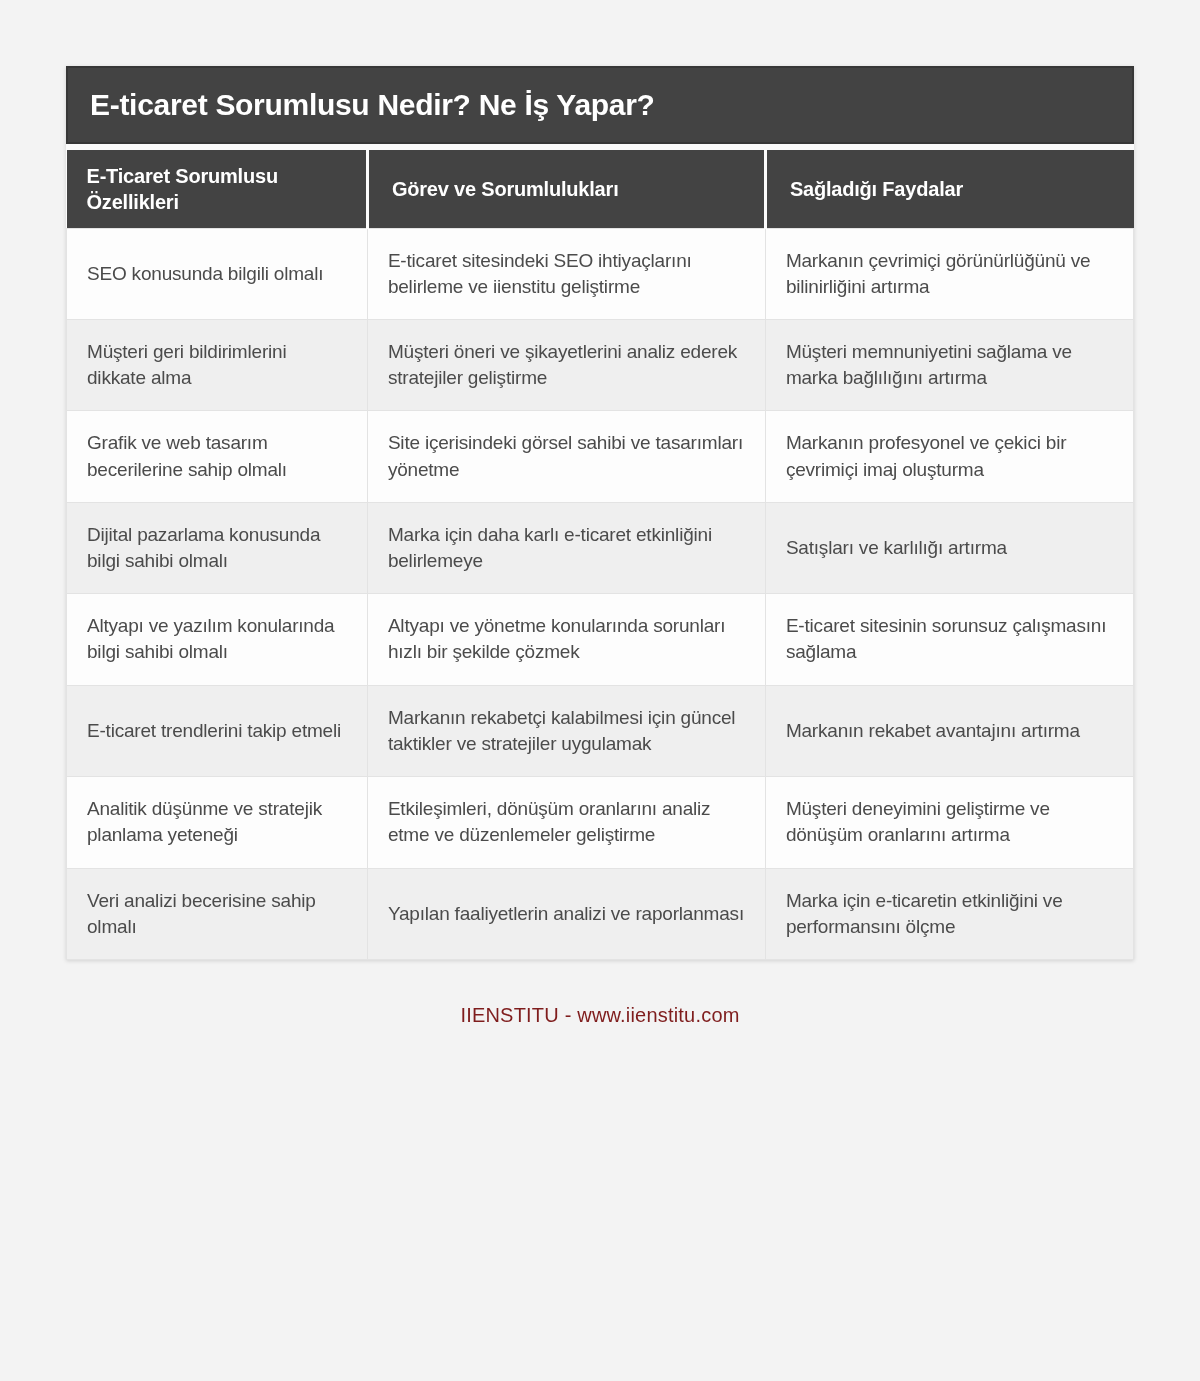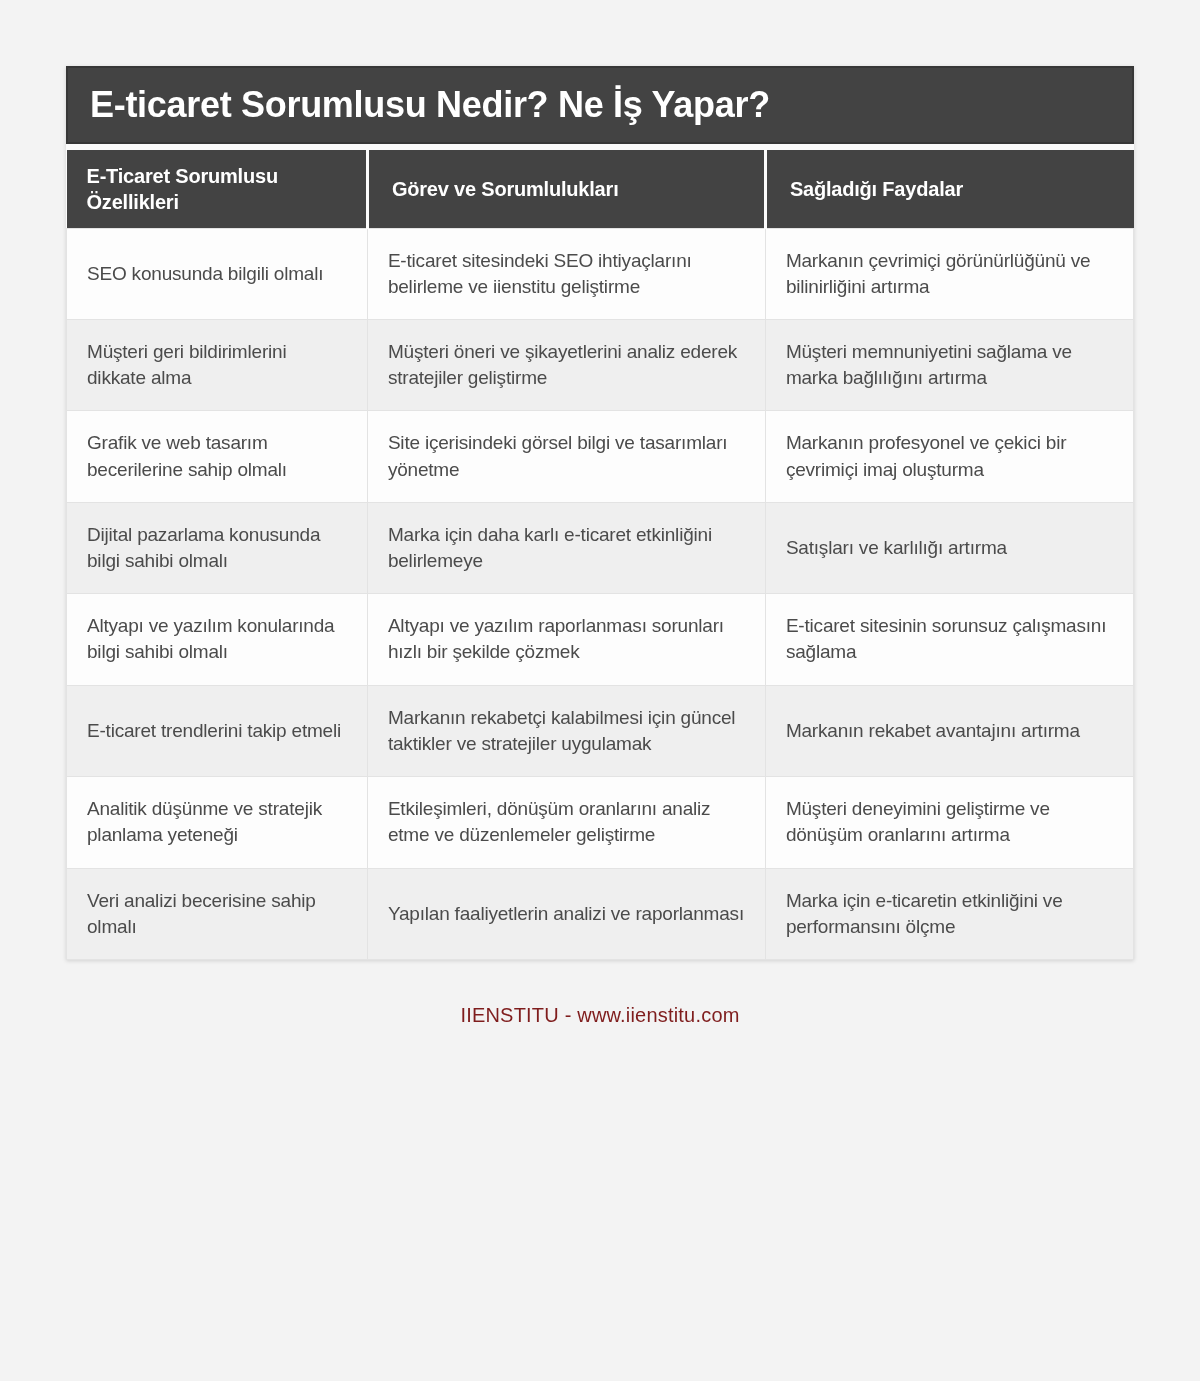--- a/index.html
+++ b/index.html
@@ -22,21 +22,21 @@
     border: 2px solid #373737;
     height: 78px;
     display: flex;
     align-items: center;
     padding: 0 22px;
     margin-bottom: 6px;
   }
   .title-bar h1 {
     margin: 0;
     color: #ffffff;
-    font-size: 36px;
+    font-size: 30px;
     font-weight: bold;
     letter-spacing: -0.3px;
   }
   table.info-table {
     width: 100%;
     border-collapse: collapse;
     table-layout: fixed;
   }
   col.c1 { width: 28.2%; }
   col.c2 { width: 37.3%; }
@@ -104,31 +104,31 @@
         <td>E-ticaret sitesindeki SEO ihtiyaçlarını belirleme ve iienstitu geliştirme</td>
         <td>Markanın çevrimiçi görünürlüğünü ve bilinirliğini artırma</td>
       </tr>
       <tr>
         <td>Müşteri geri bildirimlerini dikkate alma</td>
         <td>Müşteri öneri ve şikayetlerini analiz ederek stratejiler geliştirme</td>
         <td>Müşteri memnuniyetini sağlama ve marka bağlılığını artırma</td>
       </tr>
       <tr>
         <td>Grafik ve web tasarım becerilerine sahip olmalı</td>
-        <td>Site içerisindeki görsel bilgi ve tasarımları yönetme</td>
+        <td>Site içerisindeki görsel sahibi ve tasarımları yönetme</td>
         <td>Markanın profesyonel ve çekici bir çevrimiçi imaj oluşturma</td>
       </tr>
       <tr>
         <td>Dijital pazarlama konusunda bilgi sahibi olmalı</td>
         <td>Marka için daha karlı e-ticaret etkinliğini belirlemeye</td>
         <td>Satışları ve karlılığı artırma</td>
       </tr>
       <tr>
         <td>Altyapı ve yazılım konularında bilgi sahibi olmalı</td>
-        <td>Altyapı ve yazılım raporlanması sorunları hızlı bir şekilde çözmek</td>
+        <td>Altyapı ve yönetme konularında sorunları hızlı bir şekilde çözmek</td>
         <td>E-ticaret sitesinin sorunsuz çalışmasını sağlama</td>
       </tr>
       <tr>
         <td>E-ticaret trendlerini takip etmeli</td>
         <td>Markanın rekabetçi kalabilmesi için güncel taktikler ve stratejiler uygulamak</td>
         <td>Markanın rekabet avantajını artırma</td>
       </tr>
       <tr>
         <td>Analitik düşünme ve stratejik planlama yeteneği</td>
         <td>Etkileşimleri, dönüşüm oranlarını analiz etme ve düzenlemeler geliştirme</td>

